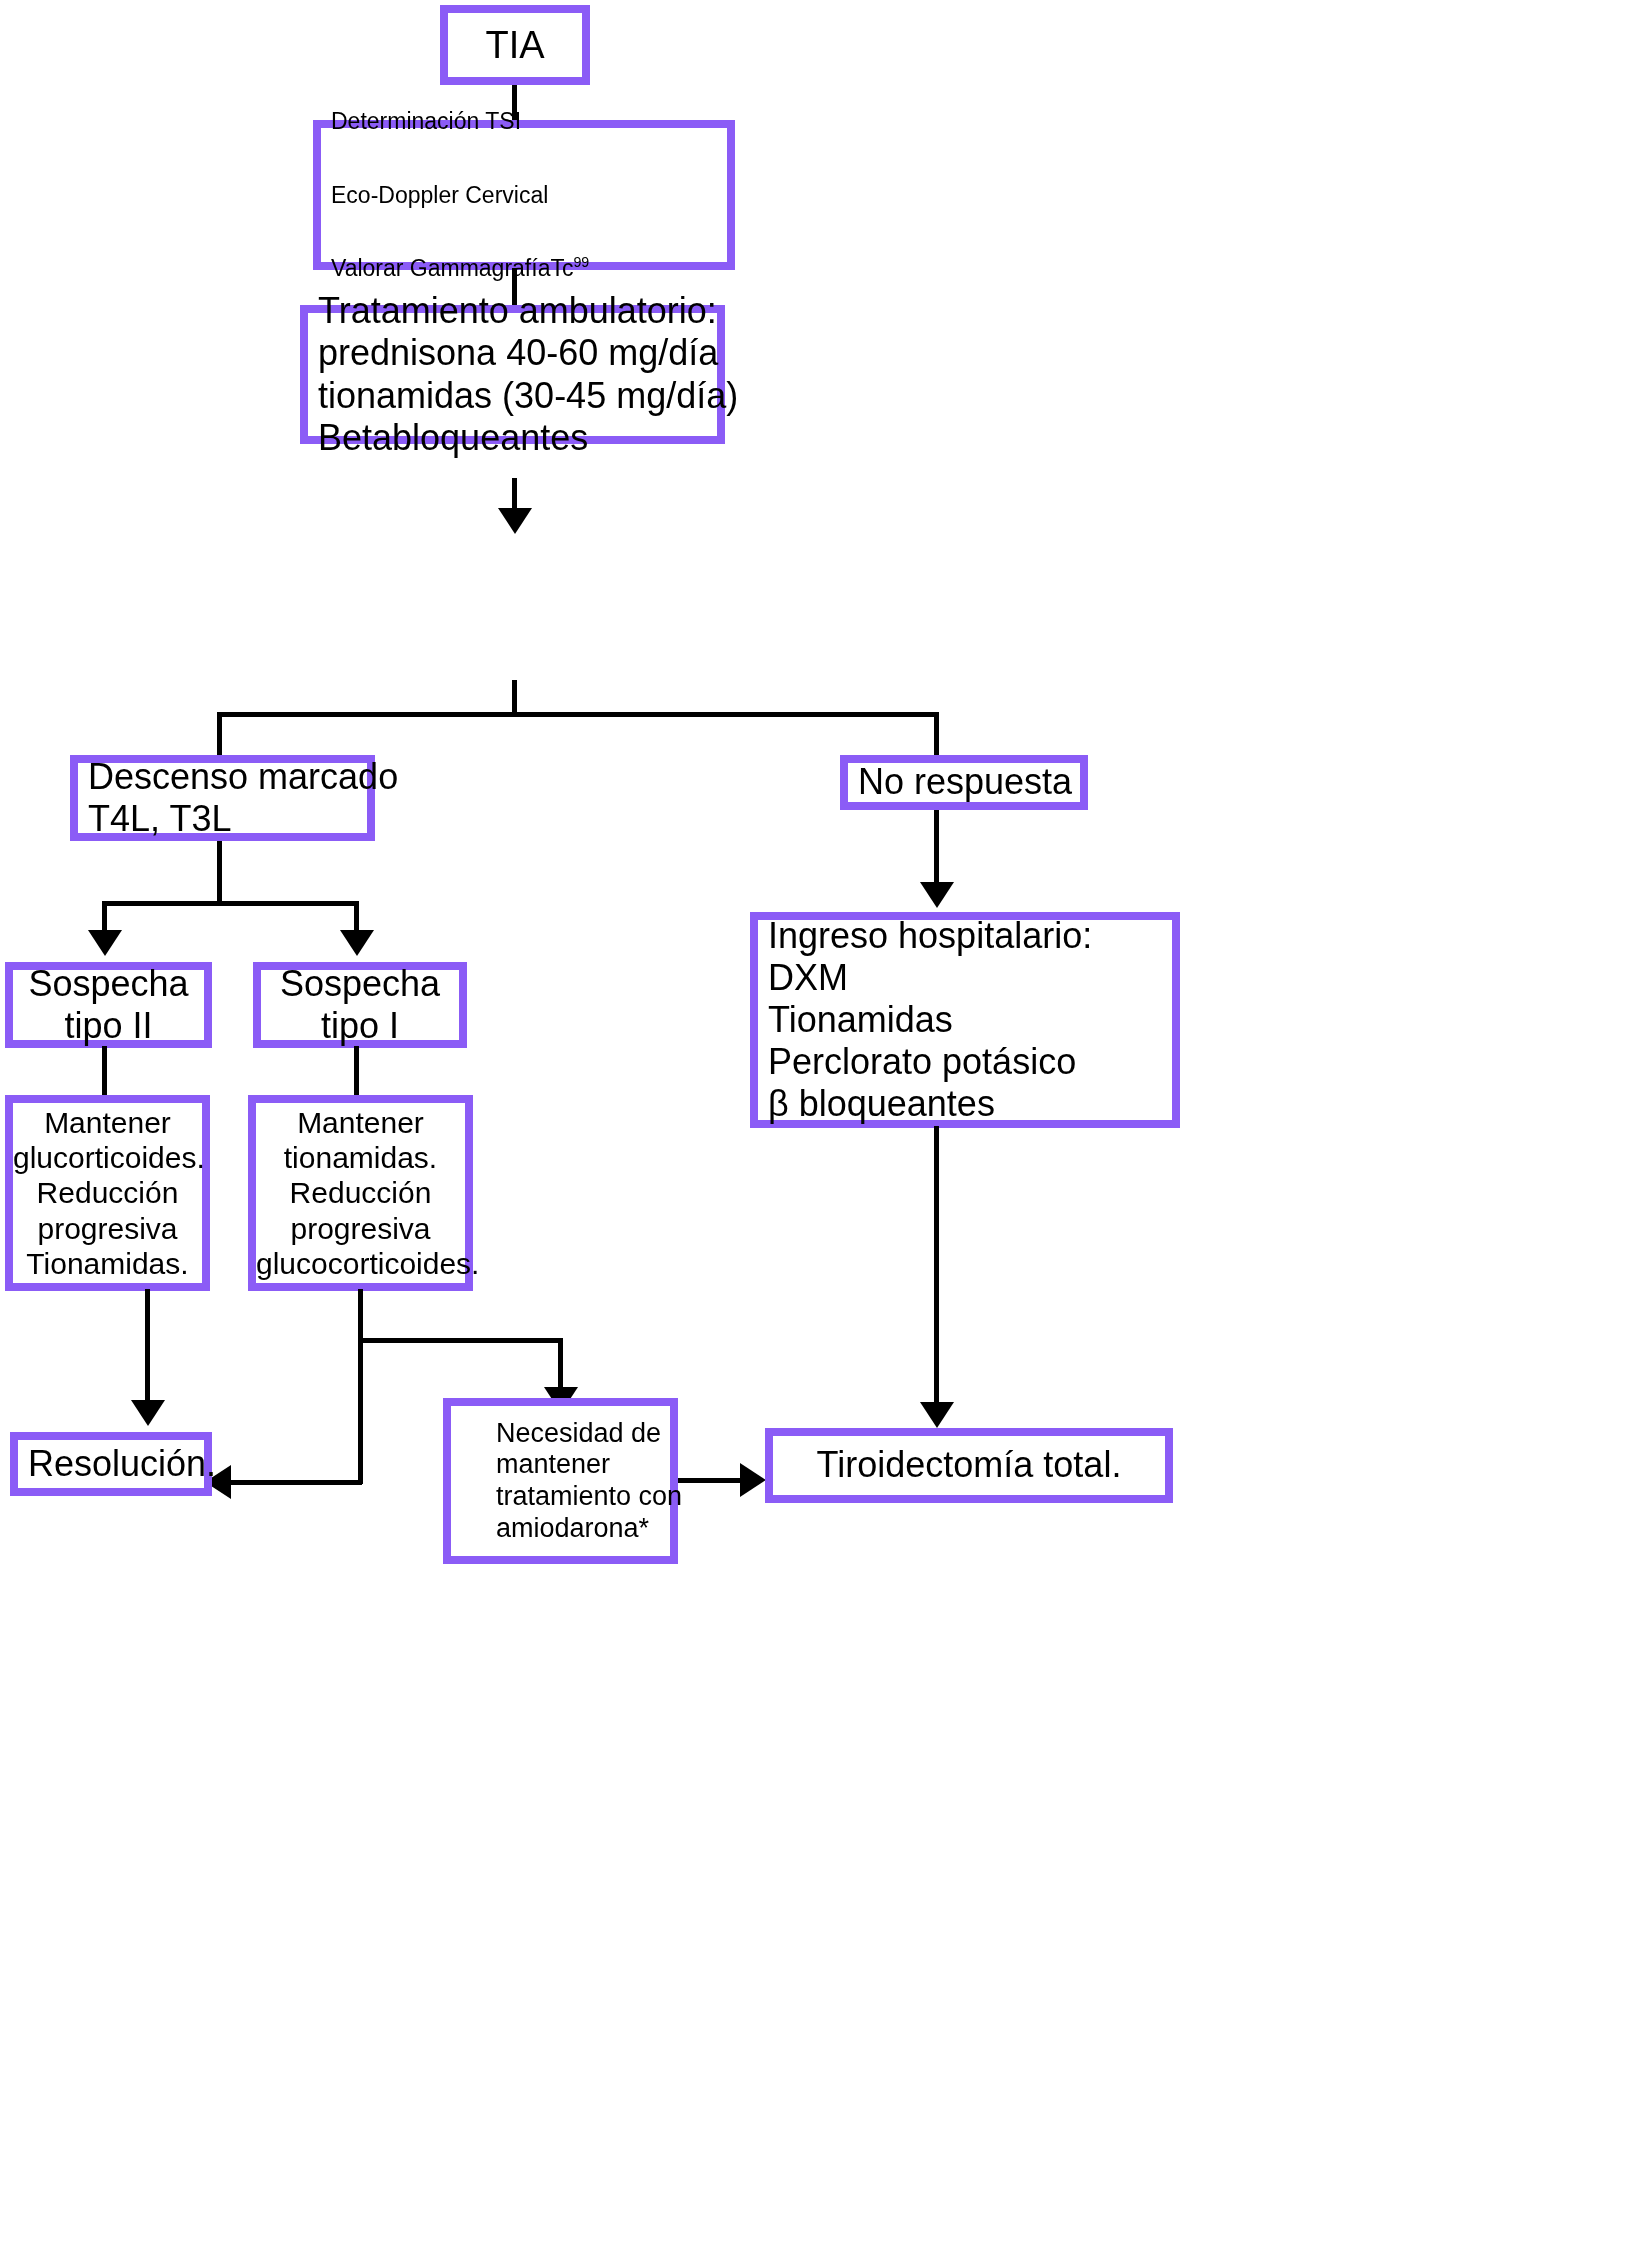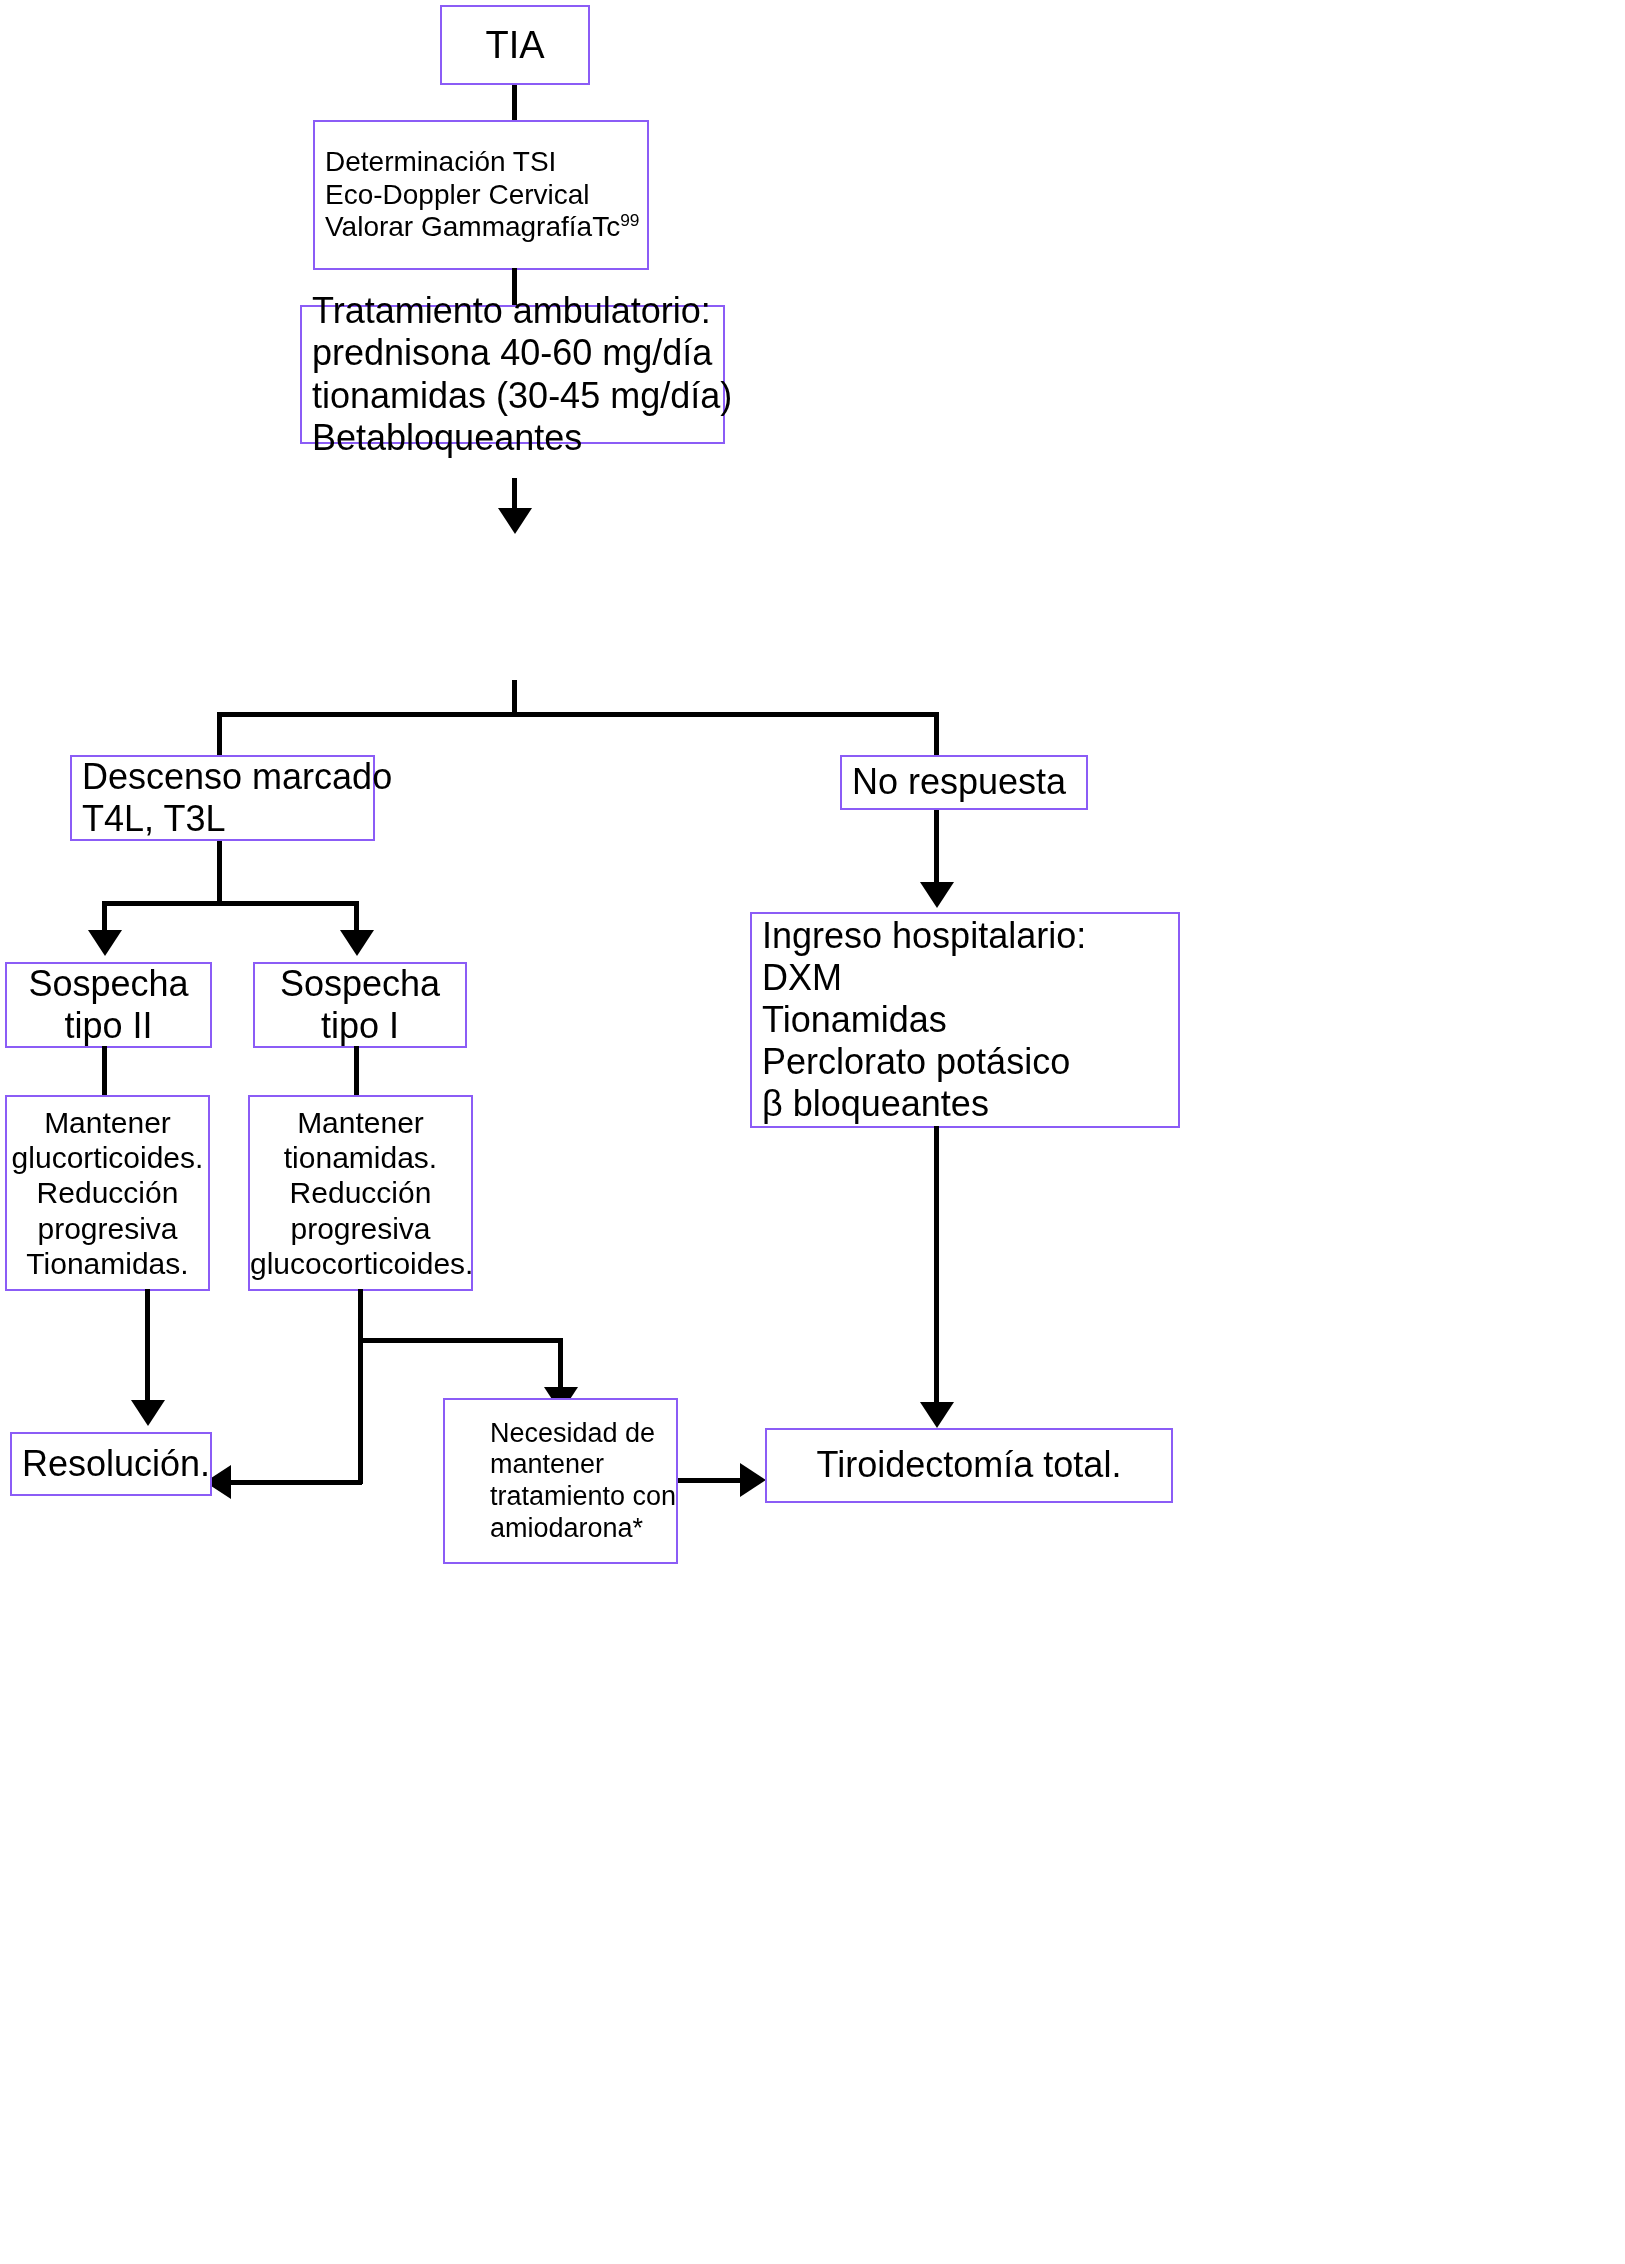--- a/index.html
+++ b/index.html
@@ -1,18 +1,18 @@
 <!DOCTYPE html>
 <html><head>
 <meta charset="utf-8">
 <style>
   html,body{margin:0;padding:0;background:#ffffff;}
   body{font-family:"Liberation Sans",sans-serif;color:#000;}
   #canvas{position:relative;width:1625px;height:2264px;background:#fff;overflow:hidden;}
-  .box{position:absolute;box-sizing:border-box;border:2px solid #8b5cf6;background:#fff;
+  .box{position:absolute;box-sizing:border-box;border:8px solid #8b5cf6;background:#fff;
        display:flex;flex-direction:column;justify-content:center;}
   .box .ln{display:block;white-space:pre;line-height:1.17;}
   .ctr{text-align:center;}
   .lft{text-align:left;}
   .pad{padding:0 10px;}
   .line{position:absolute;background:#000;}
   .vl{width:5px;}
   .hl{height:5px;}
   .arrow-down{position:absolute;width:0;height:0;border-left:17px solid transparent;
               border-right:17px solid transparent;border-top:26px solid #000;}
@@ -26,21 +26,21 @@
 <body>
 
 <div id="canvas">
 
   <div class="box ctr" style="left:440px;top:5px;width:150px;height:80px;font-size:38px;">
     <span class="ln">TIA</span>
   </div>
 
   <div class="line vl" style="left:512px;top:85px;height:38px;"></div>
 
-  <div class="box lft pad" style="left:313px;top:120px;width:336px;height:150px;font-size:28px;">
+  <div class="box lft pad" style="left:313px;top:120px;width:422px;height:150px;font-size:23px;gap:47px;">
     <span class="ln">Determinación TSI</span>
     <span class="ln">Eco-Doppler Cervical</span>
     <span class="ln"><span>Valorar GammagrafíaTc</span><sup>99</sup></span>
   </div>
 
   <div class="line vl" style="left:512px;top:268px;height:42px;"></div>
 
   <div class="box lft pad" style="left:300px;top:305px;width:425px;height:139px;font-size:36px;">
     <span class="ln">Tratamiento ambulatorio:</span>
     <span class="ln">prednisona 40-60 mg/día</span>

